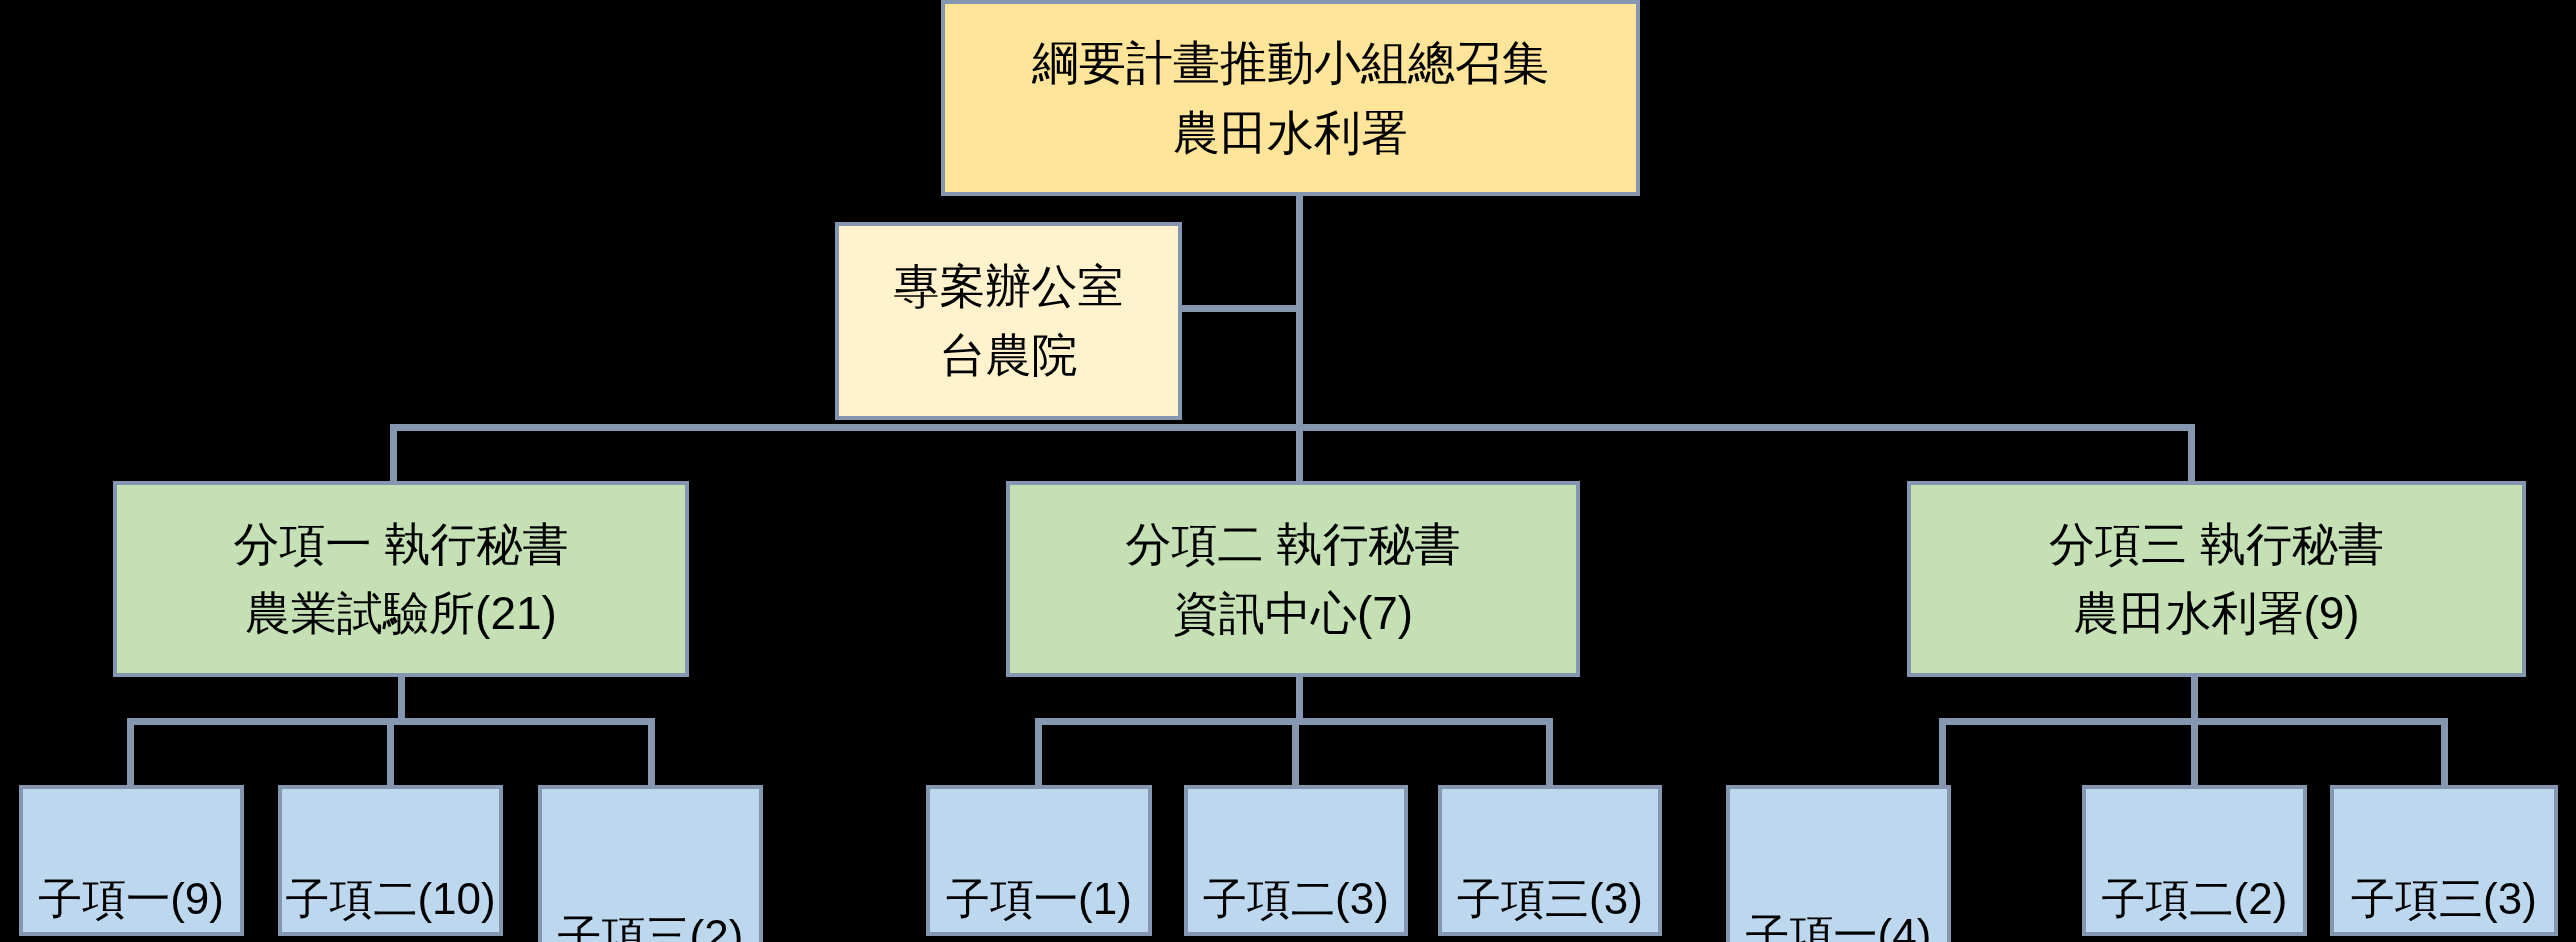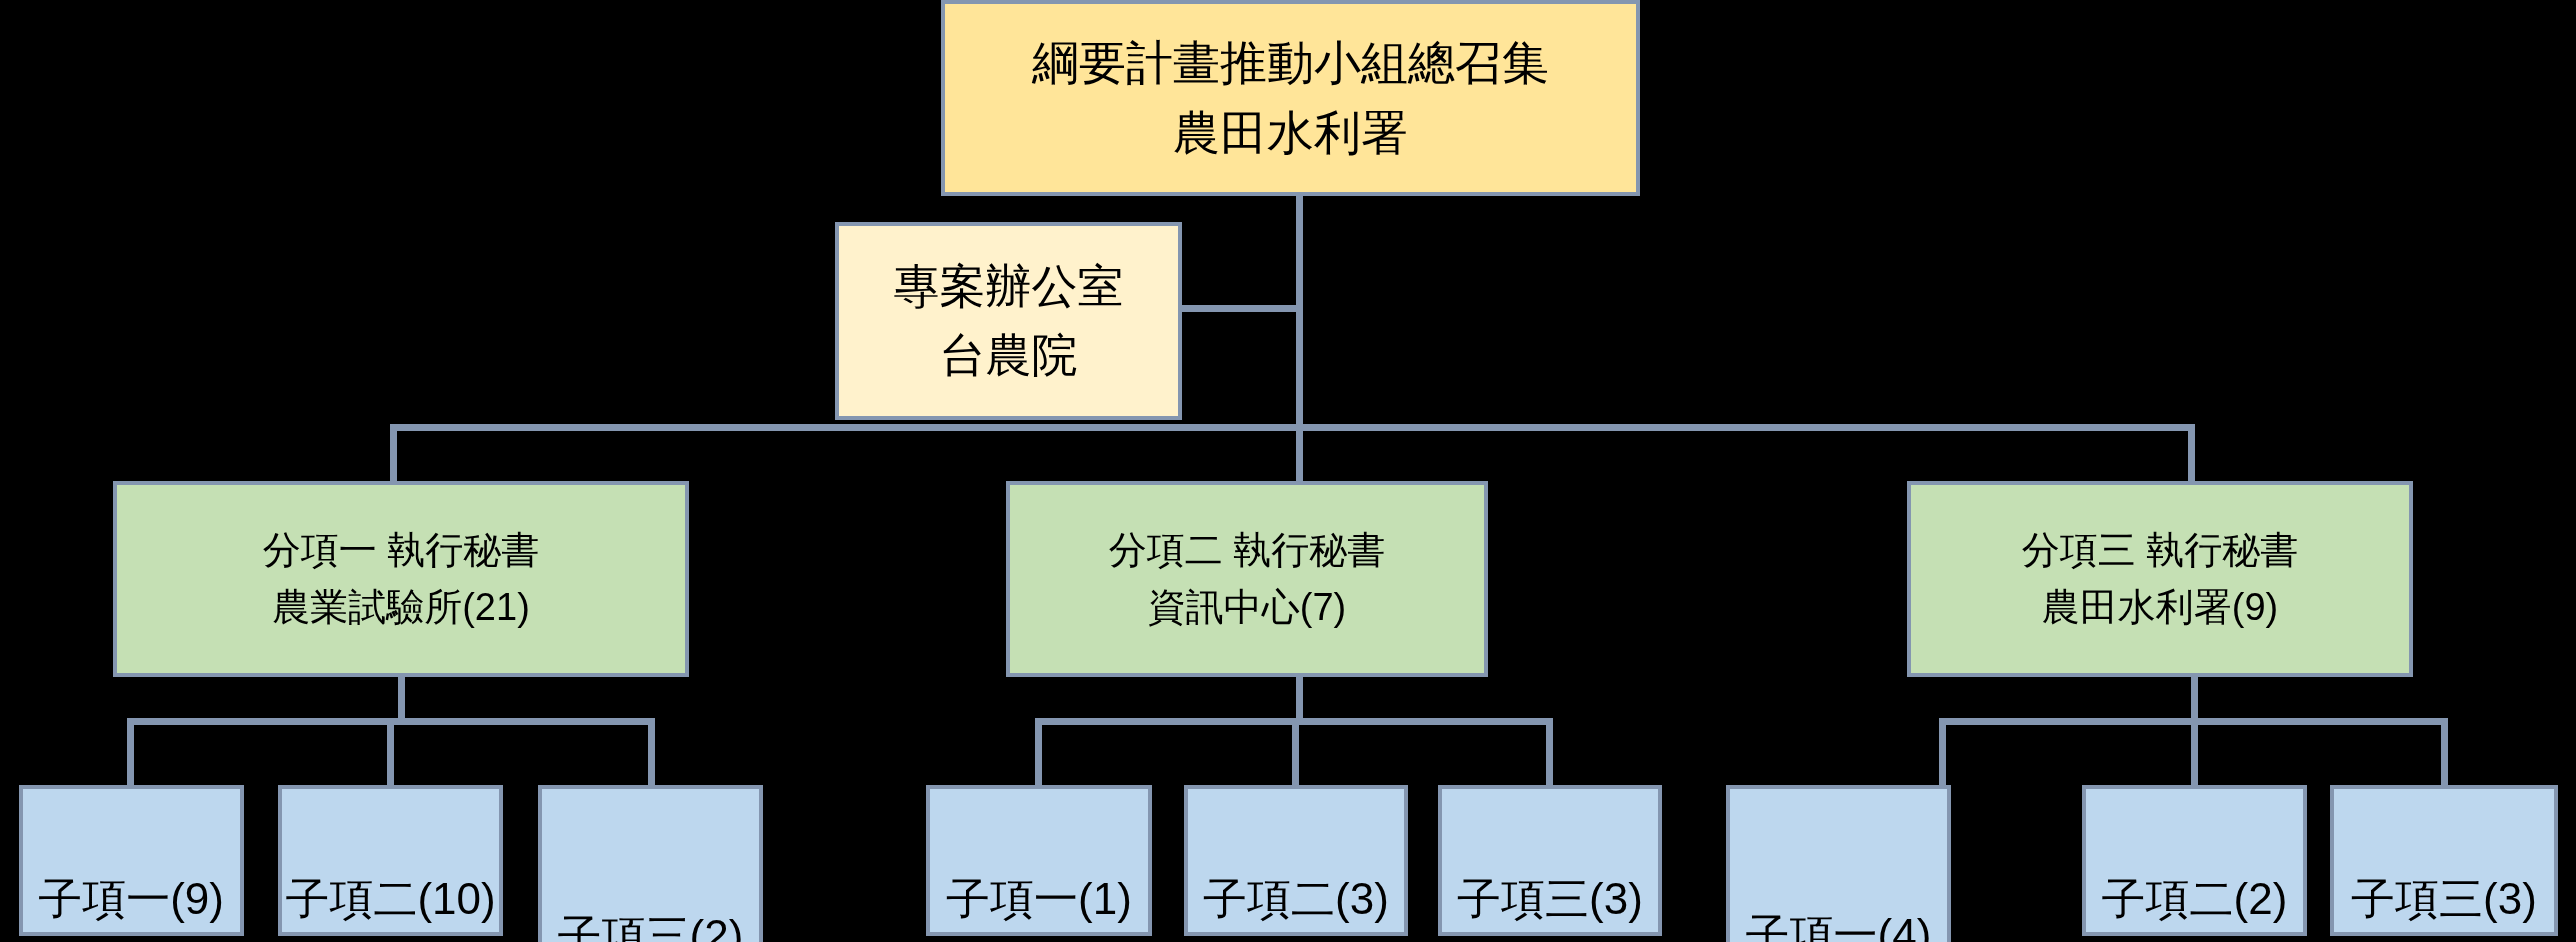--- a/index.html
+++ b/index.html
@@ -23,21 +23,21 @@
   .line{position:absolute;background:var(--c-line);}
   .box{
     position:absolute;box-sizing:border-box;
     border:4.4px solid var(--c-line);
     display:flex;flex-direction:column;align-items:center;justify-content:center;
     text-align:center;z-index:2;
   }
   .box .t{line-height:1.5;white-space:nowrap;}
   .root{background:var(--c-root);font-size:47px;}
   .office{background:var(--c-office);font-size:46px;}
-  .branch{background:var(--c-branch);font-size:38px;}
+  .branch{background:var(--c-branch);font-size:46px;}
   .leaf{background:var(--c-leaf);font-size:44px;justify-content:flex-end;}
 </style>
 </head>
 <body>
 
 <div class="stage">
 
   <div class="line" style="left:1296px;top:193px;width:7px;height:292px;"></div>
   <div class="line" style="left:1177px;top:305px;width:126px;height:7px;"></div>
   <div class="line" style="left:390px;top:424px;width:1805px;height:7px;"></div>
@@ -69,25 +69,25 @@
 
   <div class="box office" style="left:835px;top:222px;width:347px;height:198px;">
     <div class="t">專案辦公室</div>
     <div class="t">台農院</div>
   </div>
 
   <div class="box branch" style="left:113px;top:481px;width:576px;height:196px;">
     <div class="t">分項一 執行秘書</div>
     <div class="t">農業試驗所(21)</div>
   </div>
-  <div class="box branch" style="left:1006px;top:481px;width:482px;height:196px;">
+  <div class="box branch" style="left:1006px;top:481px;width:574px;height:196px;">
     <div class="t">分項二 執行秘書</div>
     <div class="t">資訊中心(7)</div>
   </div>
-  <div class="box branch" style="left:1907px;top:481px;width:506px;height:196px;">
+  <div class="box branch" style="left:1907px;top:481px;width:619px;height:196px;">
     <div class="t">分項三 執行秘書</div>
     <div class="t">農田水利署(9)</div>
   </div>
 
   <div class="box leaf" style="left:18.6px;top:785px;width:225px;height:151px;">
     <div class="t">子項一(9)</div>
   </div>
   <div class="box leaf" style="left:278px;top:785px;width:225px;height:151px;">
     <div class="t">子項二(10)</div>
   </div>

